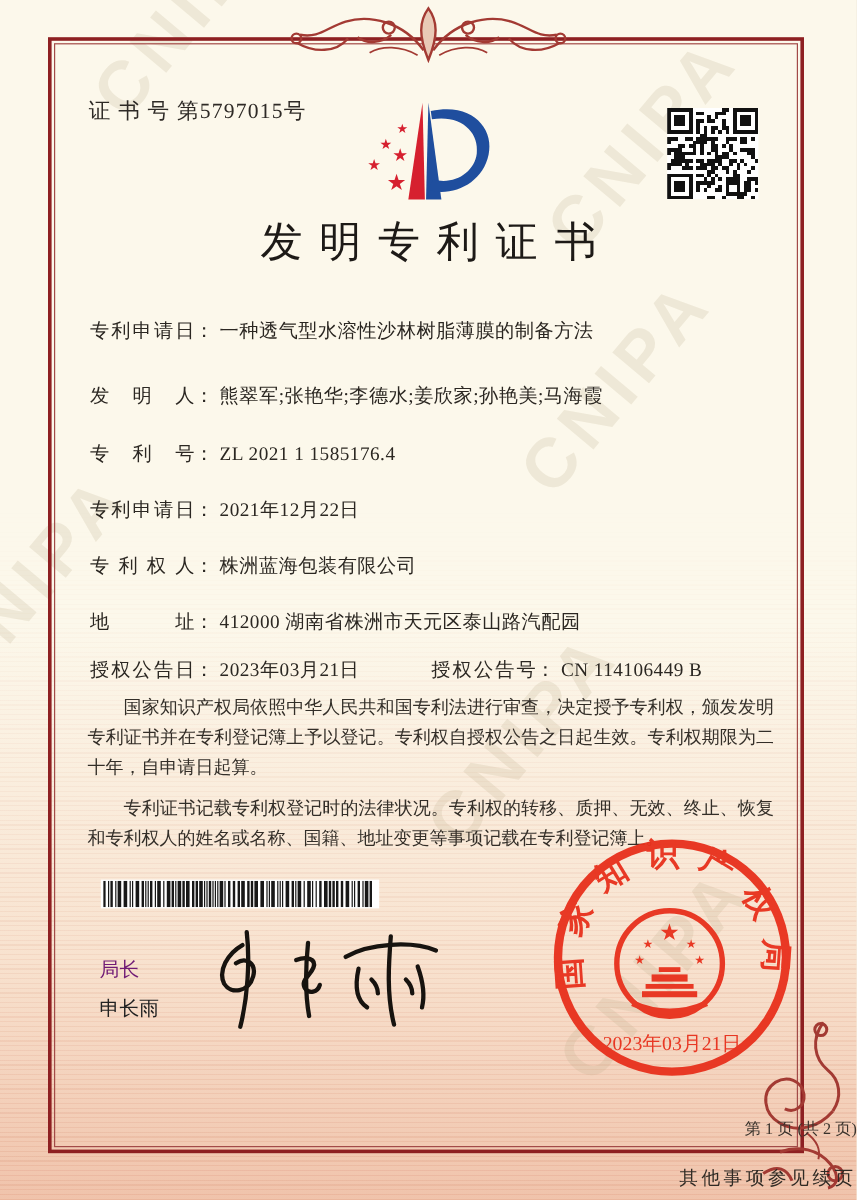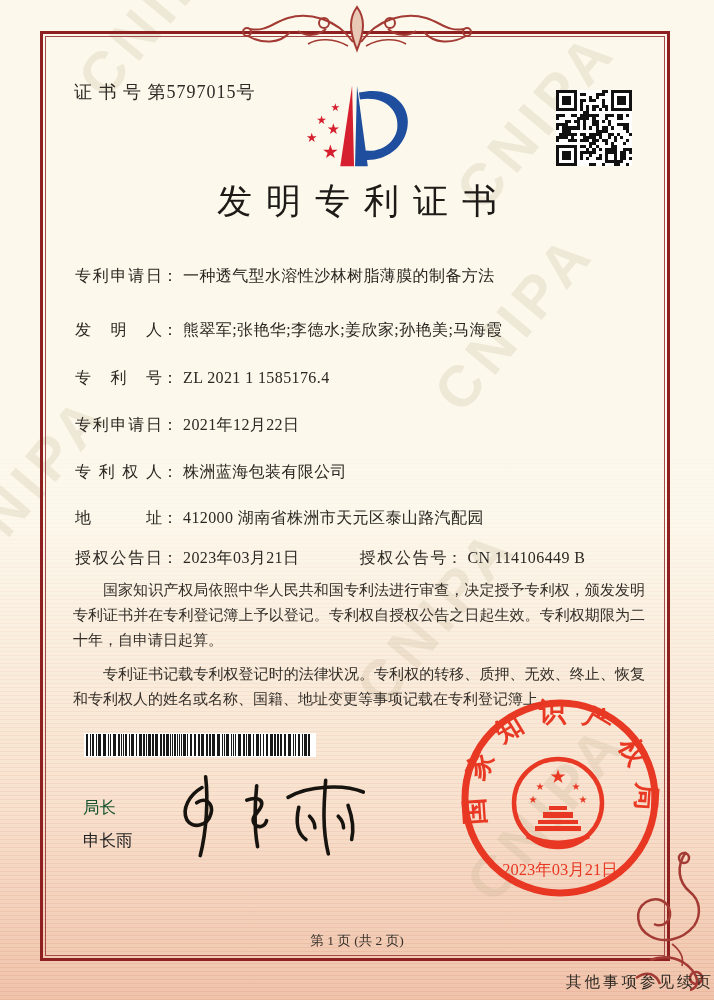--- a/index.html
+++ b/index.html
@@ -29,26 +29,26 @@
   .fcolon{display:inline-block;margin:0 5px 0 0;}
   .fvalue{letter-spacing:.4px;}
   .grant-group2{margin-left:56px;}
   .paras{position:absolute;left:73px;top:578px;width:572px;font-size:15px;
     line-height:25px;text-align:justify;color:#332e28;}
   .paras p{margin:0 0 9px 0;text-indent:2em;}
   .barcode-box{position:absolute;left:84px;top:733px;width:232px;height:24px;
     background:#fff;padding:1px 2px;box-sizing:border-box;}
   .qr-box{position:absolute;left:556px;top:90px;width:76px;height:76px;background:#fff;}
   .sig-title{position:absolute;left:83px;top:797px;font-size:16.5px;
-    font-family:"Liberation Sans",sans-serif;color:#14532d;}
+    font-family:"Liberation Sans",sans-serif;color:#701a75;}
   .sig-name{position:absolute;left:83px;top:830px;font-size:16.5px;
     font-family:"Liberation Sans",sans-serif;color:#222;}
   .sig-svg{position:absolute;left:168px;top:770px;width:215px;height:96px;}
   .seal{position:absolute;left:455px;top:693px;width:210px;height:210px;opacity:.95;}
-  .page-info{position:absolute;left:0;right:0;top:932px;text-align:center;font-size:13.5px;color:#3a332c;}
+  .page-info{position:absolute;left:0;right:0;top:932px;text-align:right;font-size:13.5px;color:#3a332c;}
   .note{position:absolute;left:0;right:0;top:972px;text-align:right;font-size:15.5px;
     letter-spacing:3px;color:#2f2a24;}
   .logo-svg{position:absolute;left:298px;top:80px;width:118px;height:90px;}
   .ornament-top{position:absolute;left:238px;top:2px;width:238px;height:52px;}
   .ornament-br{position:absolute;left:626px;top:848px;width:88px;height:150px;}
   svg{display:block;}
 </style>
 </head>
 <body>
 

